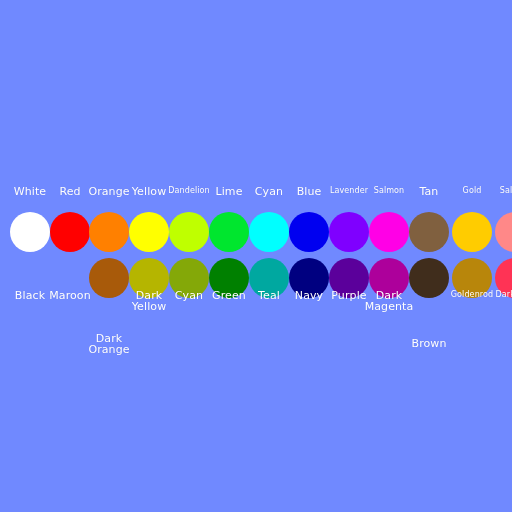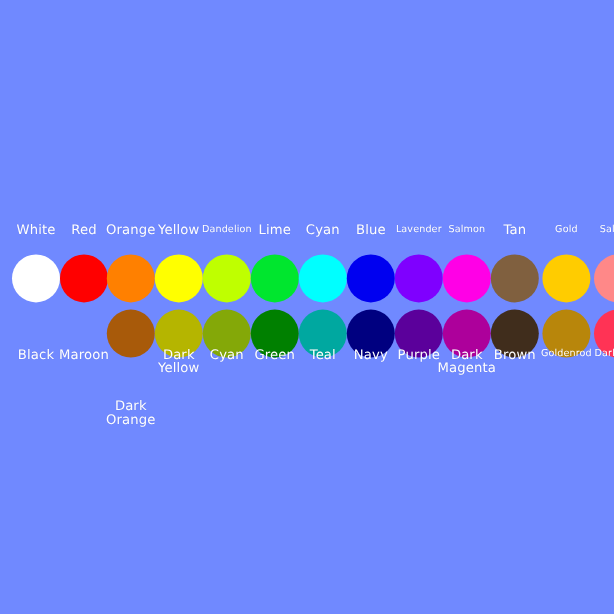--- a/index.html
+++ b/index.html
@@ -142,21 +142,21 @@
       <div class="palette-column" style="left: 369px;">
         <div class="col-label label-top small" style="color: rgb(255, 255, 255);">Salmon</div>
         <div class="swatch row-top" style="background: rgb(255, 0, 230); width: 40px; height: 40px;"></div>
         <div class="swatch row-bottom" style="background: rgb(173, 0, 155); width: 40px; height: 40px;"></div>
         <div class="col-label label-bottom" style="color: rgb(255, 255, 255);">Dark Magenta</div>
       </div>
       <div class="palette-column" style="left: 409px;">
         <div class="col-label label-top" style="color: rgb(255, 255, 255);">Tan</div>
         <div class="swatch row-top" style="background: rgb(128, 96, 63); width: 40px; height: 40px;"></div>
         <div class="swatch row-bottom" style="background: rgb(64, 45, 28); width: 40px; height: 40px;"></div>
-        <div class="col-label label-bottom" style="color: rgb(255, 255, 255);">Brown</div>
+        <div class="col-label label-bottom" style="color: rgb(255, 255, 255); margin-top: 48px;">Brown</div>
       </div>
       <div class="palette-column" style="left: 452px;">
         <div class="col-label label-top small" style="color: rgb(255, 255, 255);">Gold</div>
         <div class="swatch row-top" style="background: rgb(255, 204, 0); width: 40px; height: 40px;"></div>
         <div class="swatch row-bottom" style="background: rgb(184, 134, 11); width: 40px; height: 40px;"></div>
         <div class="col-label label-bottom small" style="color: rgb(255, 255, 255);">Goldenrod</div>
       </div>
       <div class="palette-column" style="left: 495px;">
         <div class="col-label label-top small" style="color: rgb(255, 255, 255);">Salmon</div>
         <div class="swatch row-top" style="background: rgb(255, 136, 136); width: 40px; height: 40px;"></div>

